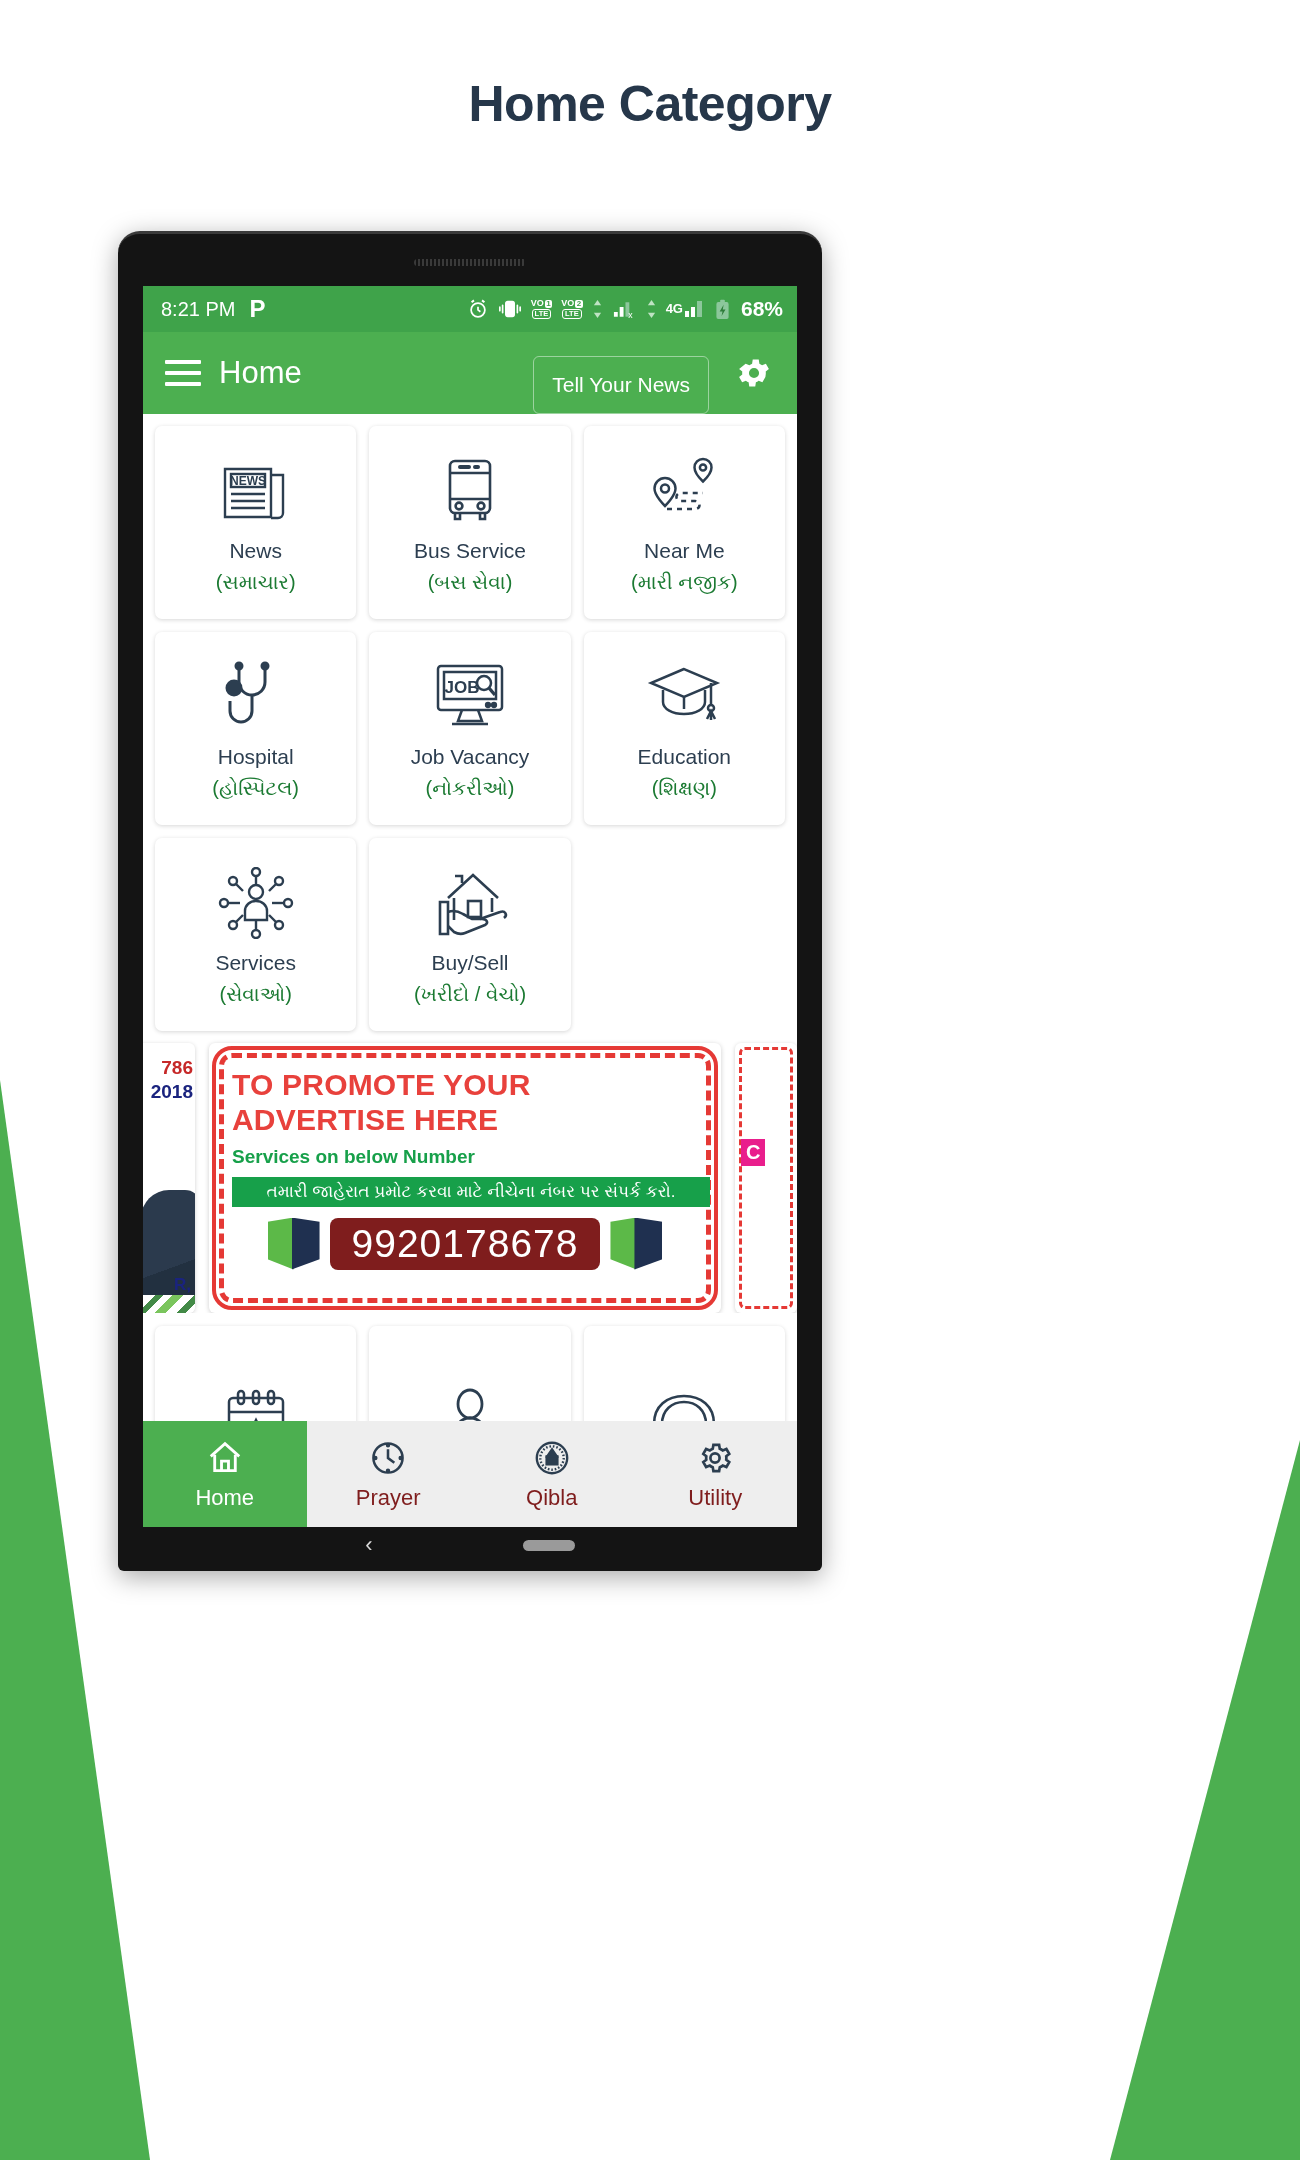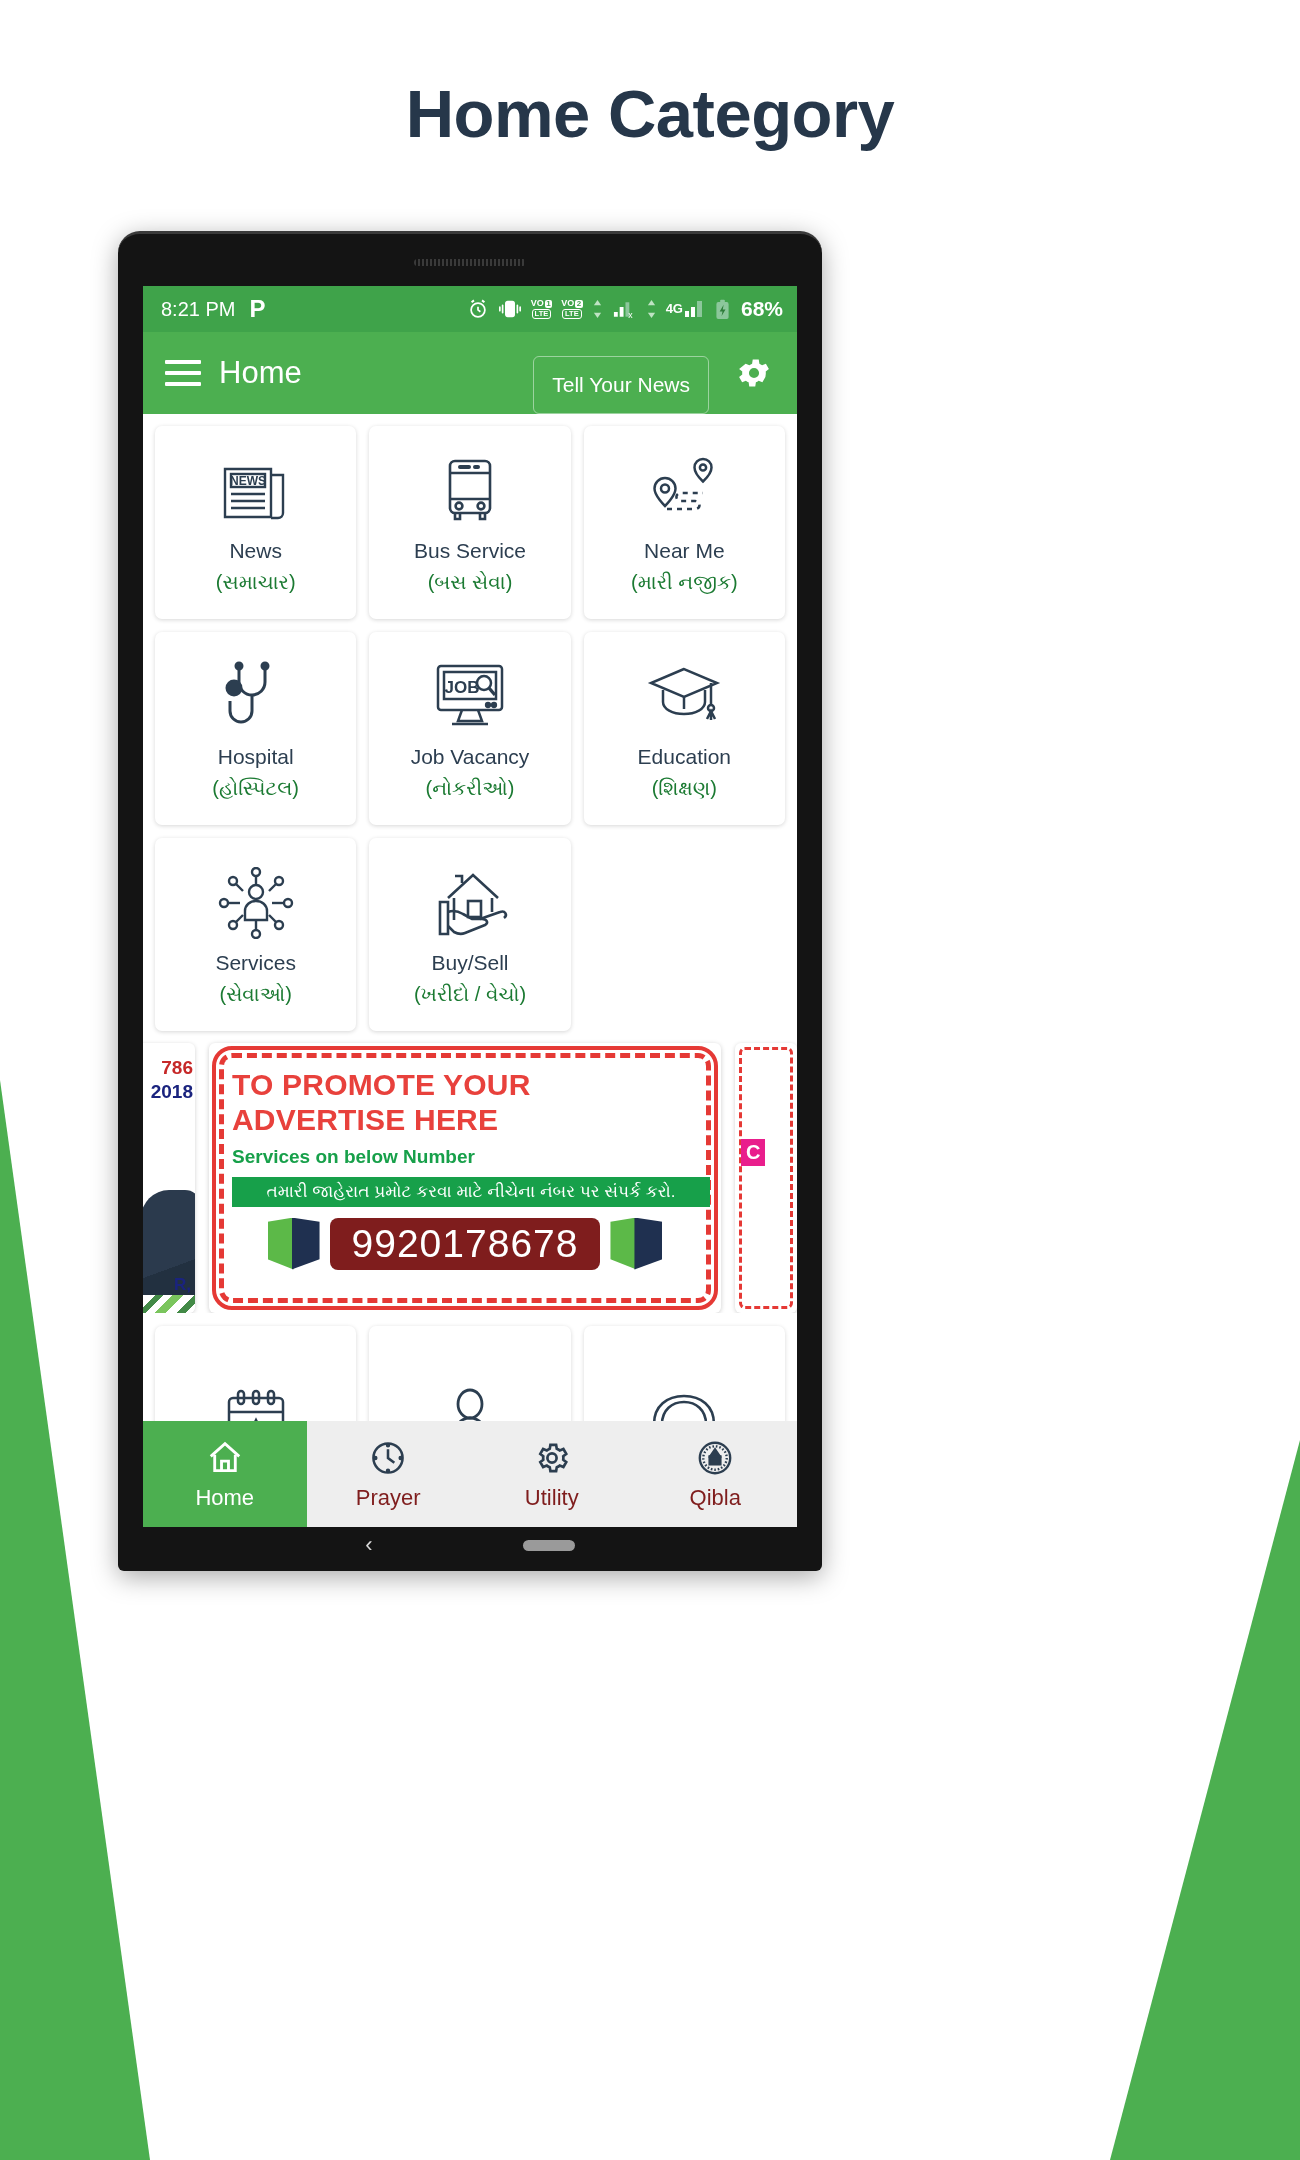--- a/index.html
+++ b/index.html
@@ -21,21 +21,21 @@
   .deco-right {
     position: absolute; right: 0; top: 1440px; width: 190px; height: 720px;
     background: #4caf50;
     clip-path: polygon(100% 0, 100% 100%, 0 100%);
     z-index: 0;
   }
 
   .page-title {
     position: absolute; top: 75px; left: 0; width: 1300px;
     text-align: center;
-    font-size: 67px; font-weight: bold; letter-spacing: -0.5px;
+    font-size: 50px; font-weight: bold; letter-spacing: -0.5px;
     color: #26374a;
     z-index: 3;
   }
 
   
   .device {
     position: absolute; left: 118px; top: 231px;
     width: 704px; height: 1340px;
     background: #141414;
     border-radius: 22px 22px 6px 6px;
@@ -541,37 +541,37 @@
                 <circle cx="12" cy="4" r=".6" fill="#2c3e50"></circle>
                   <circle cx="20" cy="12" r=".6" fill="#2c3e50"></circle>
                 <circle cx="12" cy="20" r=".6" fill="#2c3e50"></circle>
                   <circle cx="4" cy="12" r=".6" fill="#2c3e50"></circle>
               </svg>
             </span>
             <span>Prayer</span>
           </div>
           <div class="navitem">
             <span>
-              <svg width="40" height="38" viewBox="0 0 24 24" fill="none" stroke="#2c3e50" stroke-width="1.7">
-                <path d="M19.1 13.1a7.3 7.3 0 0 0 0-2.2l1.9-1.5-1.8-3.1-2.3.9a7.3 7.3 0 0 0-1.9-1.1l-.4-2.4h-3.6l-.4 2.4c-.7.3-1.3.6-1.9 1.1l-2.3-.9-1.8 3.1 1.9 1.5a7.3 7.3 0 0 0 0 2.2l-1.9 1.5 1.8 3.1 2.3-.9c.6.5 1.2.8 1.9 1.1l.4 2.4h3.6l.4-2.4c.7-.3 1.3-.6 1.9-1.1l2.3.9 1.8-3.1z"></path>
-                <circle cx="12" cy="12" r="2.9"></circle>
-              </svg>
-            </span>
-            <span>Utility</span>
-          </div>
-          <div class="navitem">
-            <span>
               <svg width="40" height="38" viewBox="0 0 24 24" fill="none" stroke="#2c3e50" stroke-width="1.5">
                 <circle cx="12" cy="12" r="9.6"></circle>
                   <circle cx="12" cy="12" r="7.4" stroke-dasharray="1 1.2"></circle>
                 <path d="M12 6.6 9 11h6z" fill="#2c3e50"></path>
                 <rect x="8.6" y="11" width="6.8" height="5" fill="#2c3e50"></rect>
               </svg>
             </span>
             <span>Qibla</span>
+          </div>
+          <div class="navitem">
+            <span>
+              <svg width="40" height="38" viewBox="0 0 24 24" fill="none" stroke="#2c3e50" stroke-width="1.7">
+                <path d="M19.1 13.1a7.3 7.3 0 0 0 0-2.2l1.9-1.5-1.8-3.1-2.3.9a7.3 7.3 0 0 0-1.9-1.1l-.4-2.4h-3.6l-.4 2.4c-.7.3-1.3.6-1.9 1.1l-2.3-.9-1.8 3.1 1.9 1.5a7.3 7.3 0 0 0 0 2.2l-1.9 1.5 1.8 3.1 2.3-.9c.6.5 1.2.8 1.9 1.1l.4 2.4h3.6l.4-2.4c.7-.3 1.3-.6 1.9-1.1l2.3.9 1.8-3.1z"></path>
+                <circle cx="12" cy="12" r="2.9"></circle>
+              </svg>
+            </span>
+            <span>Utility</span>
           </div>
         </div>
       </div>
     </div>
 
     <div class="navbar-sys">
       <span class="sys-back">‹</span>
       <span class="sys-pill"></span>
     </div>
   </div>

